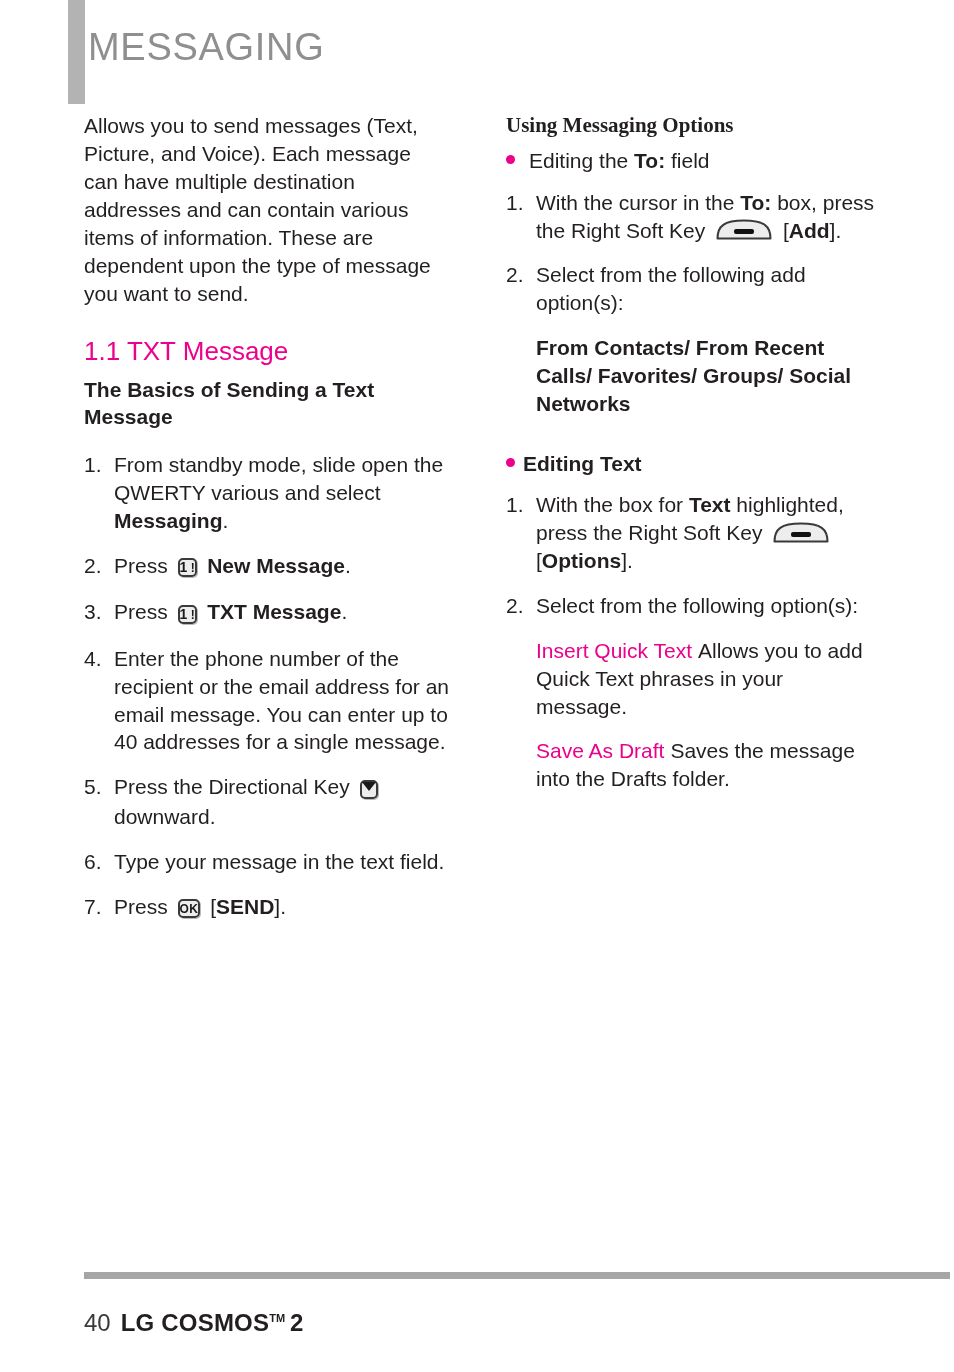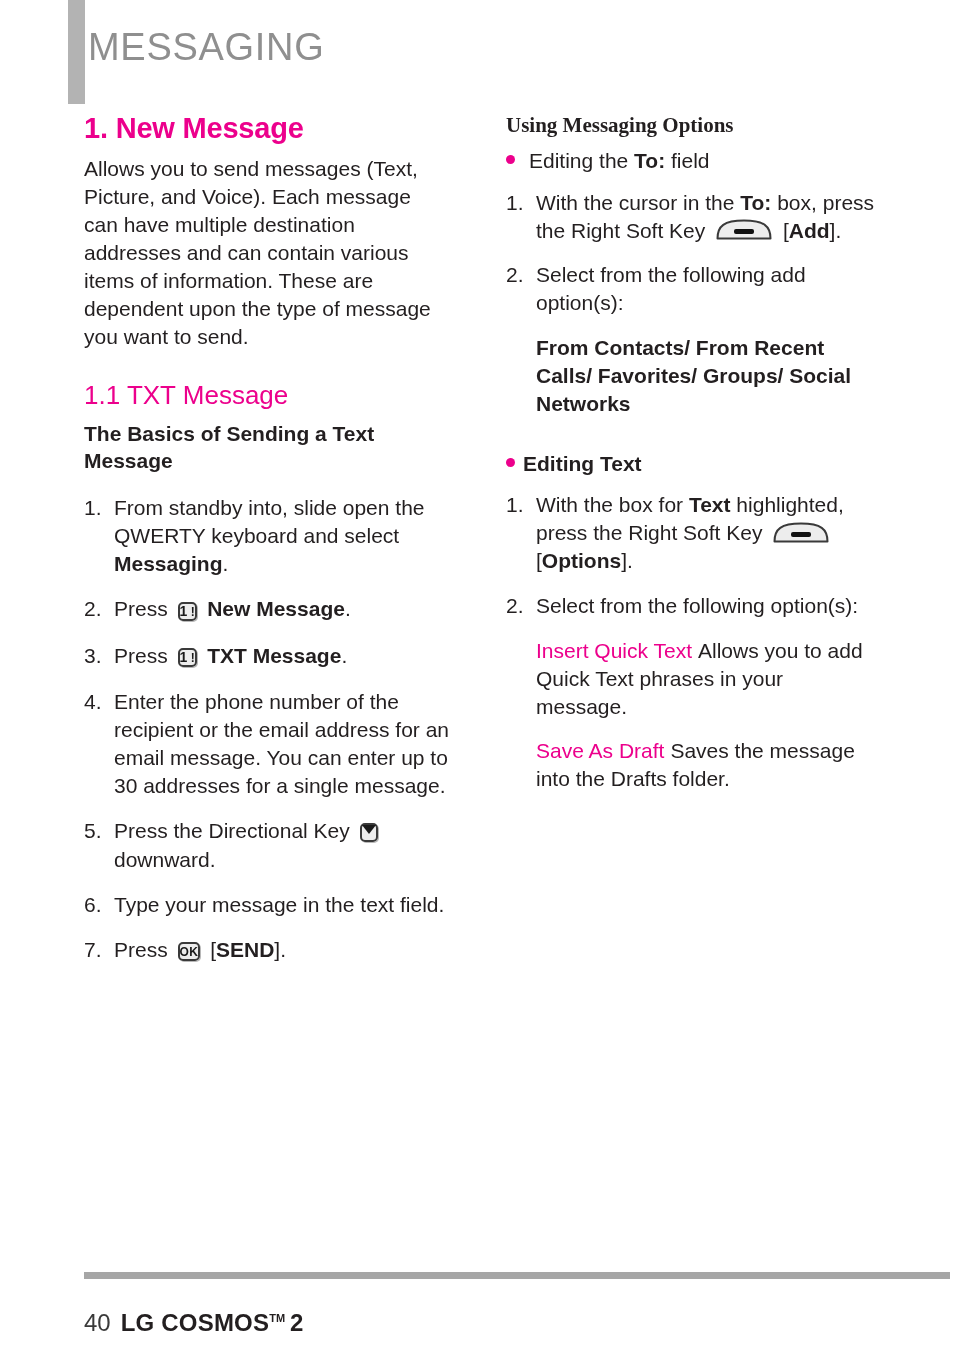--- a/index.html
+++ b/index.html
@@ -187,46 +187,45 @@
 
 <div class="page-header">
   <div class="header-bar"></div>
   <div class="header-title">MESSAGING</div>
 </div>
 
 <div class="columns">
 
   <div class="col col-left">
 
-    <h2 class="sec-title">1. New Message</h2>
 
     <p class="body-text">Allows you to send messages (Text, Picture, and Voice). Each message can have multiple destination addresses and can contain various items of information. These are dependent upon the type of message you want to send.</p>
 
     <h3 class="sub-title">1.1 TXT Message</h3>
 
     <h4 class="bold-head">The Basics of Sending a Text Message</h4>
 
     <div class="step">
       <span class="step-num">1.</span>
-      <span class="step-body"><span>From standby into, slide open the QWERTY keyboard and select </span><b>Messaging</b><span>.</span></span>
+      <span class="step-body"><span>From standby mode, slide open the QWERTY various and select </span><b>Messaging</b><span>.</span></span>
     </div>
 
     <div class="step">
       <span class="step-num">2.</span>
       <span class="step-body"><span>Press </span><span class="key"><span class="key-rect"><span class="k1">1</span><span class="kbang">!</span></span></span><span> </span><b>New Message</b><span>.</span></span>
     </div>
 
     <div class="step">
       <span class="step-num">3.</span>
       <span class="step-body"><span>Press </span><span class="key"><span class="key-rect"><span class="k1">1</span><span class="kbang">!</span></span></span><span> </span><b>TXT Message</b><span>.</span></span>
     </div>
 
     <div class="step">
       <span class="step-num">4.</span>
-      <span class="step-body">Enter the phone number of the recipient or the email address for an email message. You can enter up to 30 addresses for a single message.</span>
+      <span class="step-body">Enter the phone number of the recipient or the email address for an email message. You can enter up to 40 addresses for a single message.</span>
     </div>
 
     <div class="step">
       <span class="step-num">5.</span>
       <span class="step-body"><span>Press the Directional Key </span><span class="key"><span class="key-rect"><span class="tri-down"></span></span></span><br><span>downward.</span></span>
     </div>
 
     <div class="step">
       <span class="step-num">6.</span>
       <span class="step-body">Type your message in the text field.</span>

